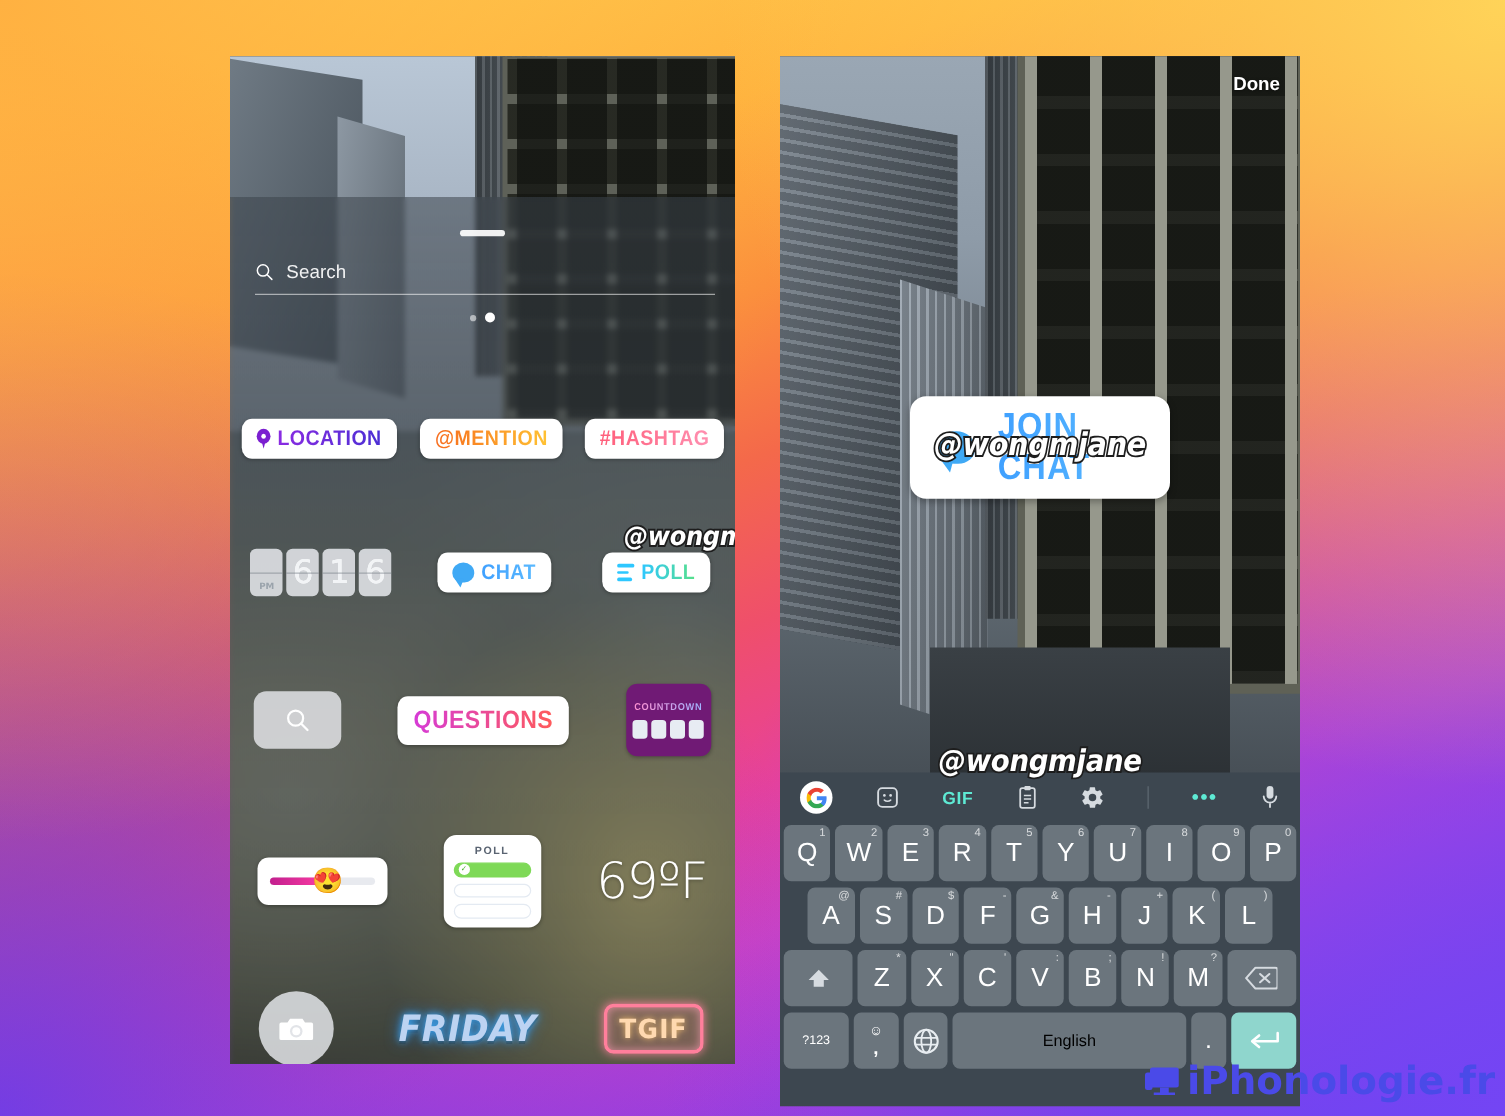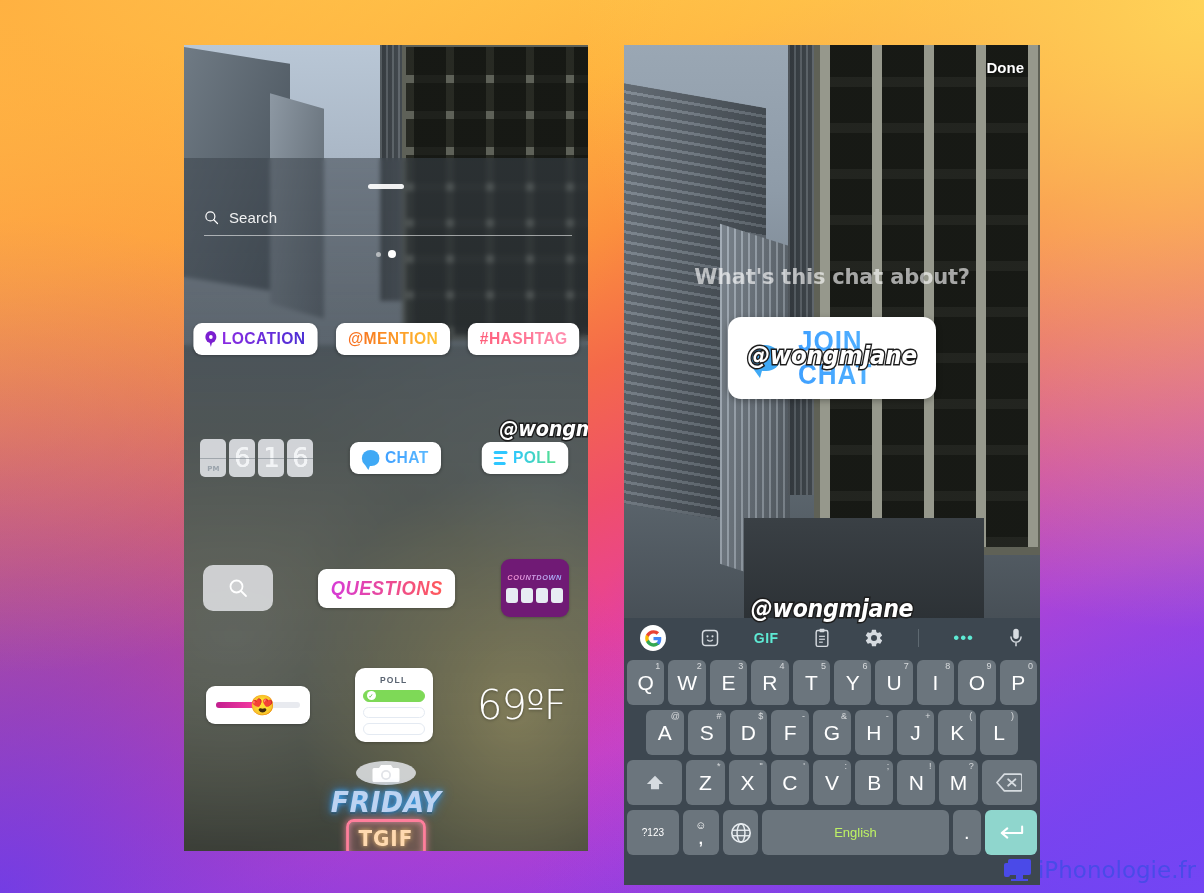--- a/index.html
+++ b/index.html
@@ -108,25 +108,25 @@
     height:1px; background:rgba(255,255,255,.55);
   }
   .dots { position:absolute; left:50%; transform:translateX(-50%); top:205px; display:flex; gap:7px; align-items:center; }
   .dots i { display:block; border-radius:50%; background:#fff; }
   .dots i.sm { width:5px; height:5px; opacity:.55; }
   .dots i.lg { width:8px; height:8px; opacity:1; }
 
   
   .sticker-grid { position:absolute; left:0; right:0; top:255px; bottom:0; }
   .srow { position:absolute; left:0; right:0; display:flex; justify-content:space-around; align-items:center; }
-  .srow.r1 { top:18px;  height:42px; }
+  .srow.r1 { top:30px;  height:42px; }
   .srow.r2 { top:135px; height:46px; }
-  .srow.r3 { top:255px; height:66px;font-style:italic; }
+  .srow.r3 { top:243px; height:66px; }
   .srow.r4 { top:370px; height:70px; }
-  .srow.r5 { top:461px; height:66px;flex-direction:column; }
+  .srow.r5 { top:490px; height:66px; }
 
   .pill {
     background:#fff; border-radius:9px;
     padding:6px 13px; display:flex; align-items:center; gap:6px;
     font-family:"Liberation Sans", sans-serif;
     font-weight:700; font-size:17px; letter-spacing:.4px;
     box-shadow:0 1px 3px rgba(0,0,0,.25);
     white-space:nowrap;
     transform: scaleX(.92);
   }
@@ -357,39 +357,39 @@
     color:#fff; display:flex; align-items:center; justify-content:center;
     font-size:21px; font-family:"Liberation Sans", sans-serif;
     height:45px; flex:1 1 0; min-width:0;
     cursor:pointer;
   }
   .key .hint {
     position:absolute; top:1px; right:4px; font-size:9px;
     color:rgba(255,255,255,.72);
   }
   .key.wide { flex:1.45 1 0; }
-  .key.space { flex:5.2 1 0; font-size:13px; color:#bef264; }
+  .key.space { flex:5.2 1 0; font-size:13px; color:#000000; }
   .key.fn { font-size:10px; }
   .key.enter { background:#8fd6cd; color:#fff; flex:1.45 1 0; font-size:20px; }
   .key.dot { flex:.8 1 0; font-size:20px; }
   .key.comma { font-size:15px; flex-direction:column; gap:0; line-height:1; }
   .key.comma .top { font-size:11px; }
   .key.comma .bot { font-size:15px; font-weight:700; }
 
   
   .watermark {
     position:absolute; right:8px; bottom:10px;
     display:flex; align-items:center; gap:7px; z-index:20;
   }
   .wm-icon { width:27px; height:22px; position:relative; }
   .wm-icon .scr { position:absolute; left:4px; top:0; width:23px; height:16px; background:#4a4ae8; border-radius:2px; }
   .wm-icon .base { position:absolute; left:12px; top:16px; width:7px; height:5px; background:#4a4ae8; }
   .wm-icon .foot { position:absolute; left:7px; bottom:0; width:17px; height:2px; background:#4a4ae8; }
   .wm-icon .side { position:absolute; left:0; top:4px; width:6px; height:14px; background:#4a4ae8; border-radius:2px; }
-  .wm-text { color:#4a4ae8; font-size:23px; font-weight:400; font-family:"DejaVu Sans", sans-serif; }
+  .wm-text { color:#4a4ae8; font-size:31px; font-weight:700; font-family:"DejaVu Sans", sans-serif; }
 </style>
 </head>
 <body>
 
 <div id="root">
 
   <div class="phone" id="phone-left">
     <div class="sky-photo">
       <div class="bldgA"></div>
       <div class="bldgB"></div>
@@ -517,21 +517,20 @@
       <div class="rb2"></div>
       <div class="rb4"></div>
       <div class="rb3">
           <div class="grid"></div>
         </div>
       <div class="rb5"></div>
     </div>
 
     <div class="done-btn">Done</div>
 
-    <div class="chat-prompt">What's this chat about?</div>
 
     <div class="join-chat-sticker">
       <span class="bubble-ico"></span>
       <span class="join-label grad-text chat-text">JOIN CHAT</span>
     </div>
     <div class="handle-overlay" id="handle-right">@wongmjane</div>
 
     <div class="handle-overlay" id="handle-bottom">@wongmjane</div>
 
     <div class="keyboard">

